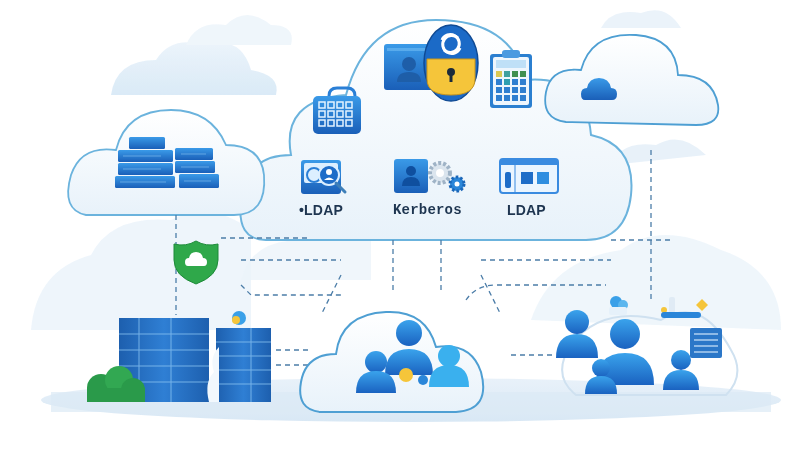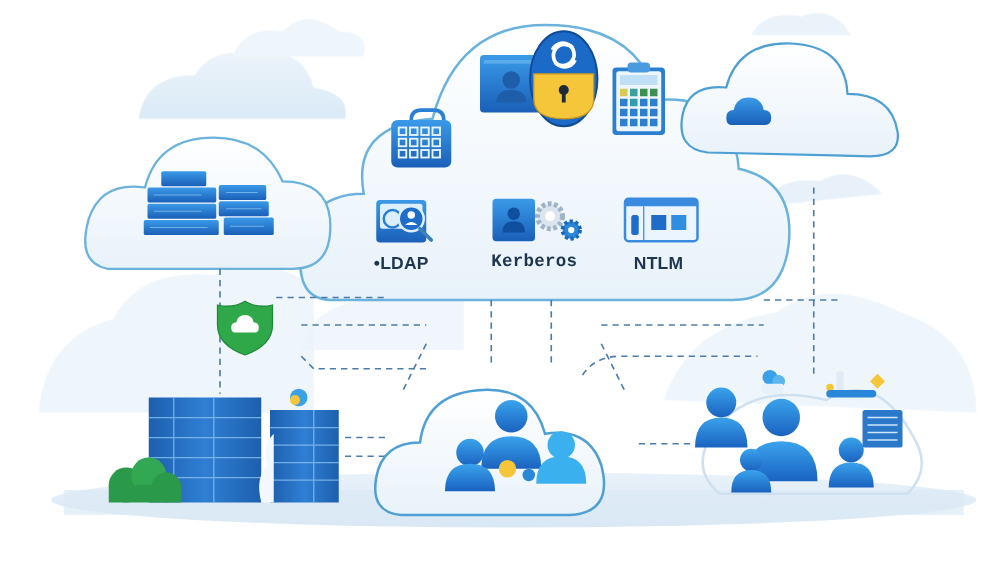--- a/index.html
+++ b/index.html
@@ -262,14 +262,14 @@
     <rect x="598" y="307" width="18" height="8" rx="2" fill="#e6f1fa"></rect>
     <rect x="658" y="297" width="6" height="16" rx="2" fill="#e0ebf5"></rect>
     <circle cx="653" cy="310" r="3" fill="#f5c53a"></circle>
     <path d="M685 305 l6 -6 l6 6 l-6 6 z" fill="#f5c53a"></path>
     <rect x="650" y="312" width="40" height="6" rx="3" fill="#2a86d9"></rect>
   </g>
 </svg>
 
 <div class="lbl" style="left:288px;top:202px;">•LDAP</div>
 <div class="lbl" style="left:382px;top:202px;font-family:Liberation Mono, monospace;">Kerberos</div>
-<div class="lbl" style="left:496px;top:202px;">NTLM</div>
+<div class="lbl" style="left:496px;top:202px;">LDAP</div>
 </div>
 
 </body></html>

